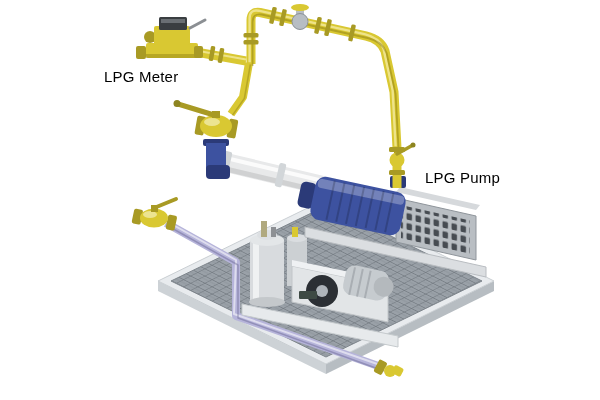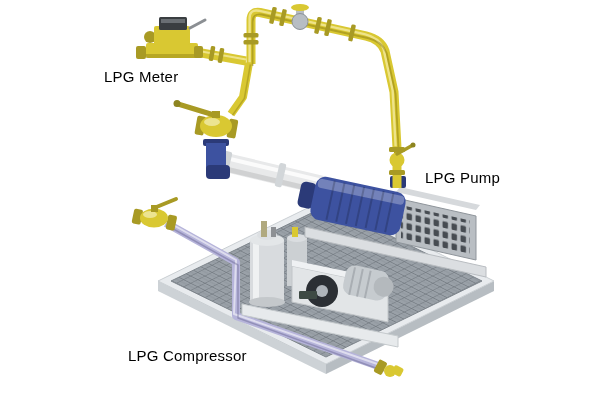--- a/index.html
+++ b/index.html
@@ -169,15 +169,14 @@
       <ellipse cx="154" cy="218" rx="14" ry="9.5" fill="var(--pipe-yellow,#d9c832)"></ellipse>
       <ellipse cx="150" cy="214.5" rx="7" ry="3.5" fill="rgba(255,255,240,0.5)"></ellipse>
       <rect x="151" y="205" width="7" height="7" fill="var(--pipe-yellow-dark,#a89a24)"></rect>
       <path d="M154,208 L176,199" stroke="var(--pipe-yellow-dark,#a89a24)" stroke-width="4" stroke-linecap="round"></path>
     </g>
   </g>
 </svg>
 
   <div class="label" style="left:104px;top:68px">LPG Meter</div>
   <div class="label" style="left:425px;top:169px">LPG Pump</div>
-  <div class="label" style="left:128px;top:347px">LPG Compressor</div>
 
 </div>
 
 </body></html>

